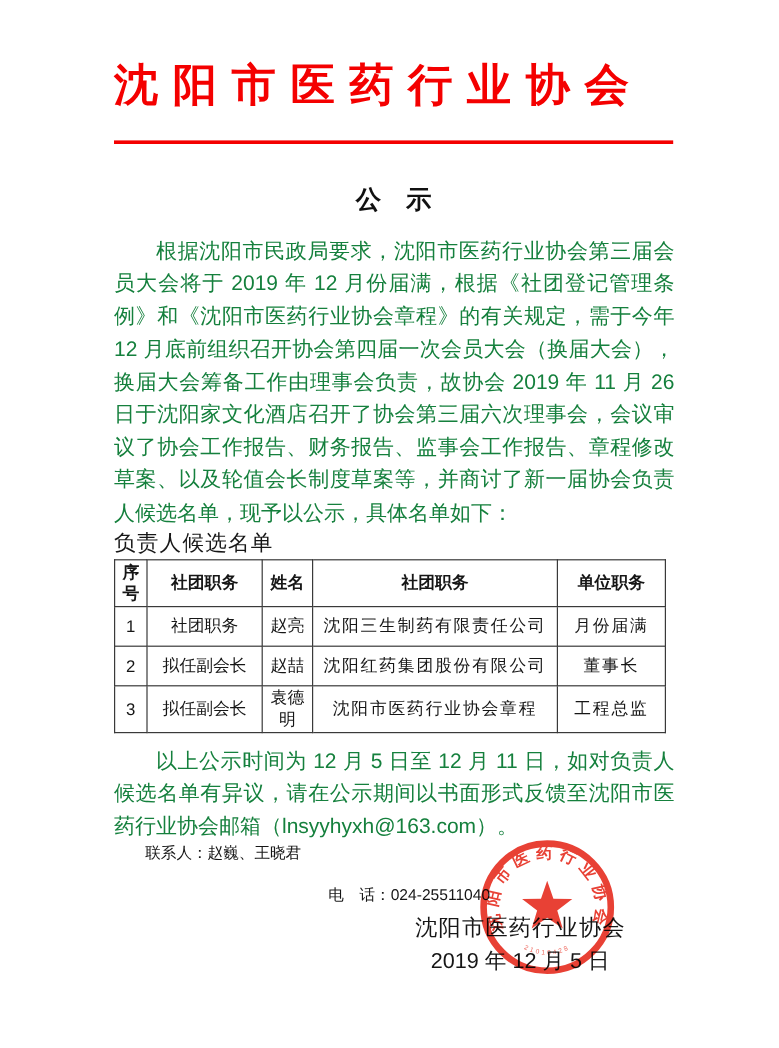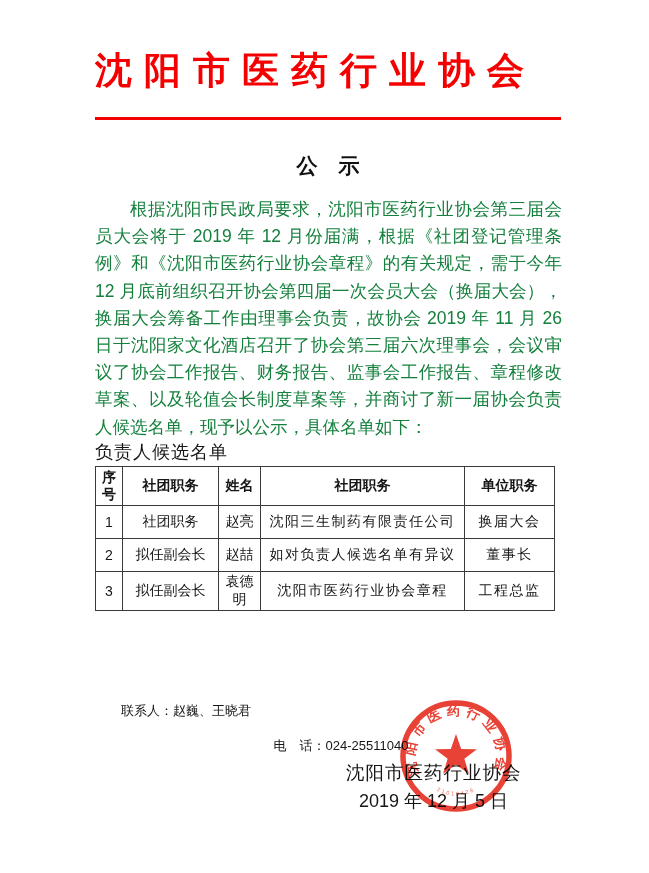--- a/index.html
+++ b/index.html
@@ -152,39 +152,40 @@
         <th>社团职务</th>
         <th>姓名</th>
         <th>社团职务</th>
         <th>单位职务</th>
       </tr>
       <tr class="data-row">
         <td>1</td>
         <td>社团职务</td>
         <td>赵亮</td>
         <td class="spaced">沈阳三生制药有限责任公司</td>
-        <td class="spaced">换届大会</td>
+        <td class="spaced">月份届满</td>
       </tr>
       <tr class="data-row">
         <td>2</td>
         <td>拟任副会长</td>
         <td>赵喆</td>
-        <td class="spaced">如对负责人候选名单有异议</td>
+        <td class="spaced">沈阳红药集团股份有限公司</td>
         <td class="spaced">董事长</td>
       </tr>
       <tr class="data-row">
         <td>3</td>
         <td>拟任副会长</td>
         <td>袁德明</td>
         <td class="spaced">沈阳市医药行业协会章程</td>
         <td class="spaced">工程总监</td>
       </tr>
     </tbody>
   </table>
 
+  <div class="para para-2">以上公示时间为 12 月 5 日至 12 月 11 日，如对负责人候选名单有异议，请在公示期间以书面形式反馈至沈阳市医药行业协会邮箱（lnsyyhyxh@163.com）。</div>
 
   <div class="contact-line contact-person">
     <span>联系人：</span><span>赵巍、王晓君</span>
   </div>
 
   <div class="contact-line contact-phone">
     <span>电　话：</span><span>024-25511040</span>
   </div>
 
   <div class="sig-org">沈阳市医药行业协会</div>

